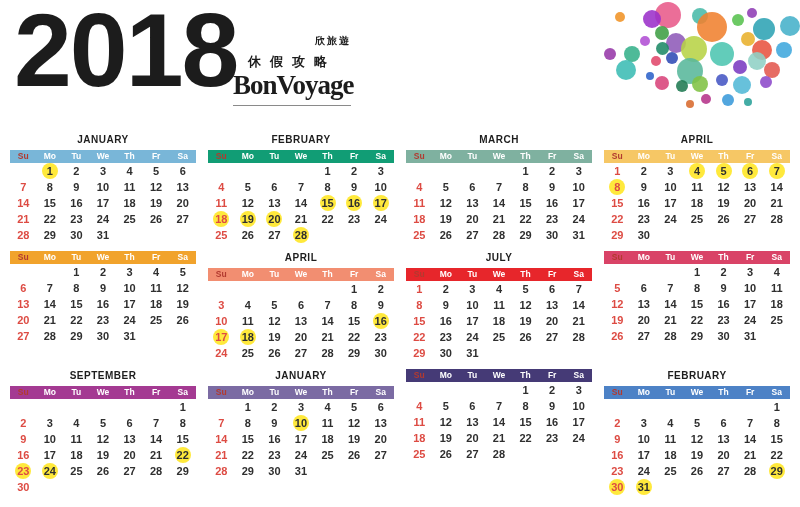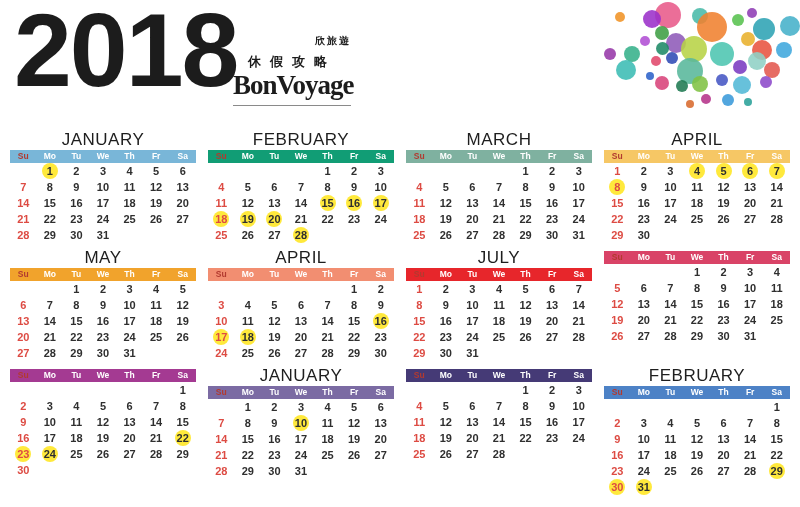--- a/index.html
+++ b/index.html
@@ -19,21 +19,21 @@
 
   
   #dots{position:absolute;left:0;top:0;width:800px;height:130px;pointer-events:none;}
   .dot{position:absolute;border-radius:50%;opacity:.88;}
 
   
   #months{position:absolute;left:10px;top:133px;width:780px;
           display:grid;grid-template-columns:repeat(4,186px);grid-auto-rows:118px;
           column-gap:12px;}
   .month{width:186px;}
-  .month-title{text-align:center;font-size:17px;font-weight:400;color:#1e1e1e;
+  .month-title{text-align:center;font-size:10px;font-weight:700;color:#1e1e1e;
                letter-spacing:.5px;line-height:14px;margin-bottom:3px;}
   .band{display:grid;grid-template-columns:repeat(7,1fr);height:13px;align-items:center;}
   .band span{text-align:center;font-size:8.5px;font-weight:700;line-height:13px;}
   .days{display:grid;grid-template-columns:repeat(7,1fr);grid-auto-rows:16px;}
   .cell{display:flex;align-items:center;justify-content:center;}
   .num{font-size:11px;font-weight:700;color:#2f2f2f;line-height:16px;
        min-width:16px;height:16px;text-align:center;border-radius:50%;}
   .cell.sun .num{color:#dd4b43;}
   .cell.hl .num{background:#ffe93c;}
 </style>
@@ -511,21 +511,20 @@
           </div>
           <div class="cell sun">
             <span class="num">29</span>
           </div>
           <div class="cell">
             <span class="num">30</span>
           </div>
         </div>
       </div>
       <div class="month">
-        <div class="month-title">MAY</div>
         <div class="band" style="background: rgb(241, 163, 44);">
           <span style="color: rgb(178, 58, 48);">Su</span>
           <span style="color: rgb(255, 255, 255);">Mo</span>
           <span style="color: rgb(255, 255, 255);">Tu</span>
           <span style="color: rgb(255, 255, 255);">We</span>
           <span style="color: rgb(255, 255, 255);">Th</span>
           <span style="color: rgb(255, 255, 255);">Fr</span>
           <span style="color: rgb(255, 255, 255);">Sa</span>
         </div>
         <div class="days">
@@ -945,20 +944,21 @@
           </div>
           <div class="cell">
             <span class="num">30</span>
           </div>
           <div class="cell">
             <span class="num">31</span>
           </div>
         </div>
       </div>
       <div class="month">
+        <div class="month-title">SEPTEMBER</div>
         <div class="band" style="background: rgb(164, 58, 146);">
           <span style="color: rgb(178, 58, 48);">Su</span>
           <span style="color: rgb(255, 255, 255);">Mo</span>
           <span style="color: rgb(255, 255, 255);">Tu</span>
           <span style="color: rgb(255, 255, 255);">We</span>
           <span style="color: rgb(255, 255, 255);">Th</span>
           <span style="color: rgb(255, 255, 255);">Fr</span>
           <span style="color: rgb(255, 255, 255);">Sa</span>
         </div>
         <div class="days">

